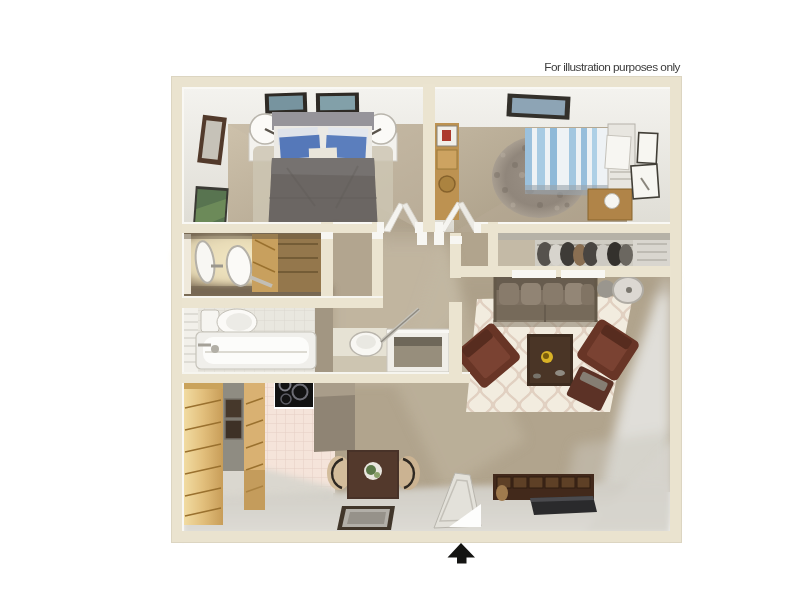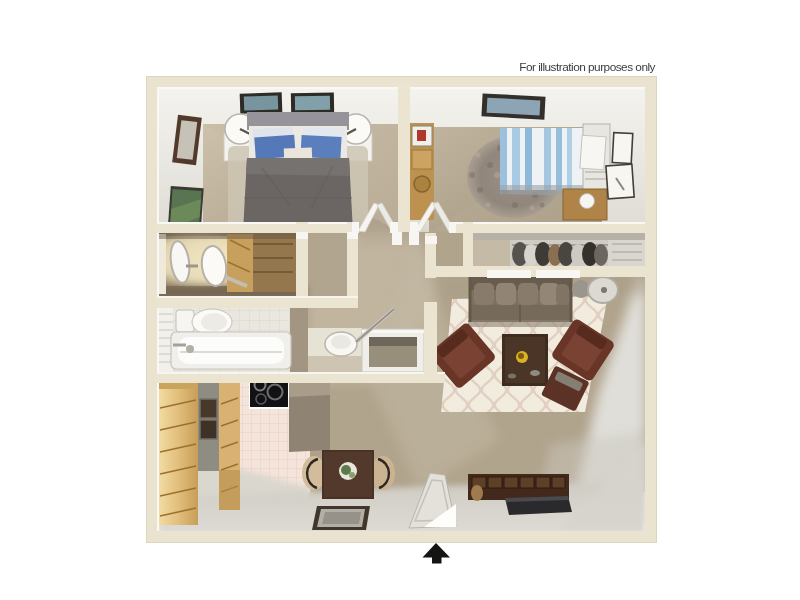--- a/index.html
+++ b/index.html
@@ -1,16 +1,16 @@
 <!DOCTYPE html>
 <html><head>
 <meta charset="utf-8">
 <style>
   html,body{margin:0;padding:0;background:#ffffff;}
-  .page{position:relative;width:704px;height:600px;background:#ffffff;font-family:"Liberation Sans",sans-serif;}
+  .page{position:relative;width:704px;height:600px;background:#ffffff;font-family:"Liberation Sans",sans-serif;margin-left:25px;}
   svg{display:block;}
 </style>
 </head>
 <body>
 <div class="page">
 <svg width="800" height="600" viewBox="0 0 800 600">
 <defs>
   <linearGradient id="carpet1" x1="0" y1="0" x2="1" y2="1">
     <stop offset="0" stop-color="#cdc1ab"></stop>
           <stop offset="1" stop-color="#ac9f89"></stop>

